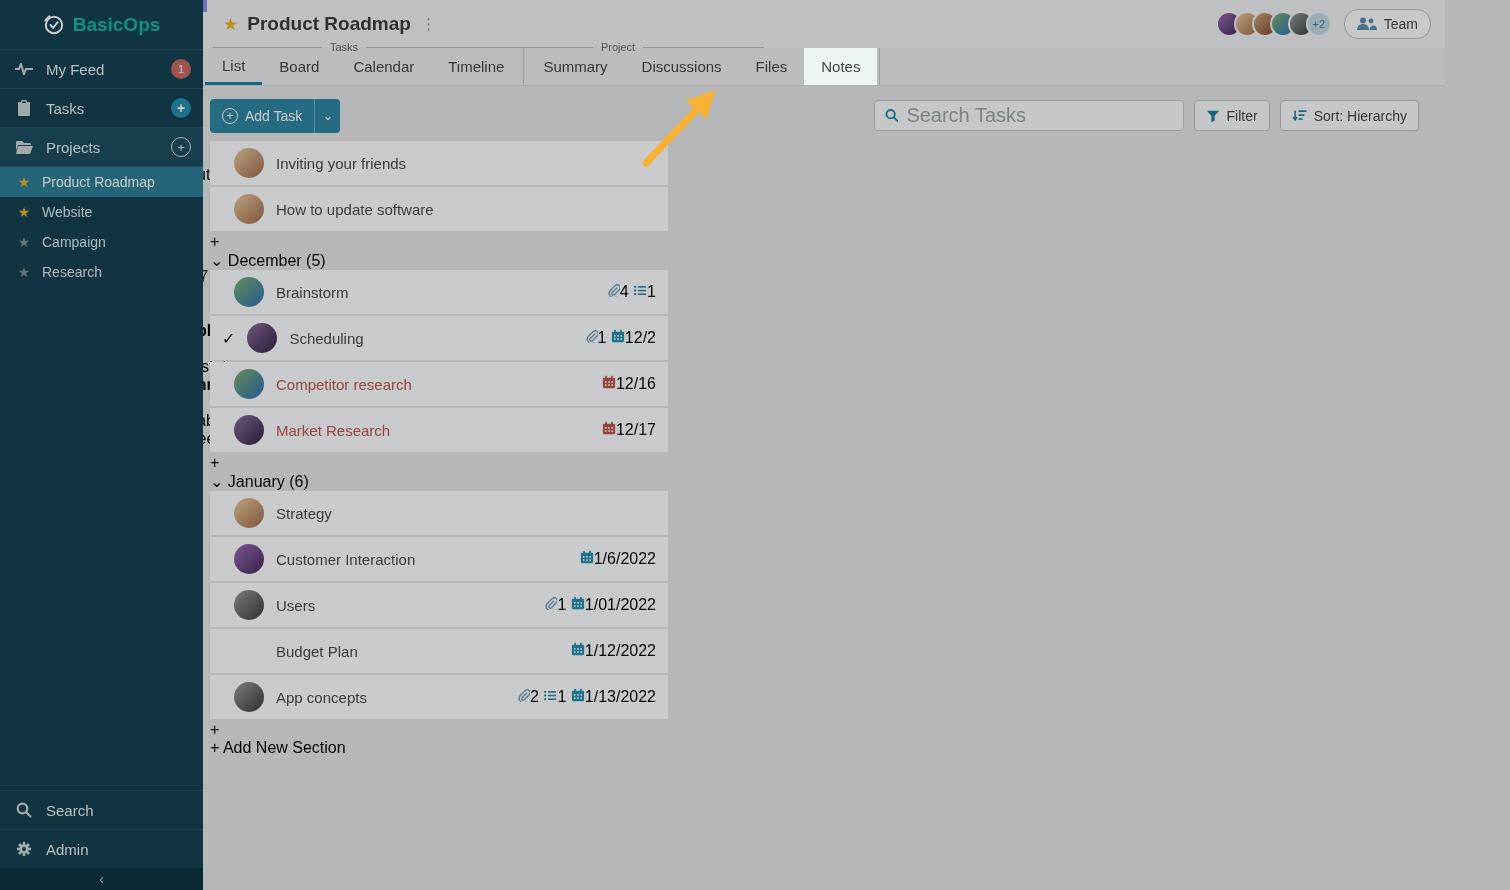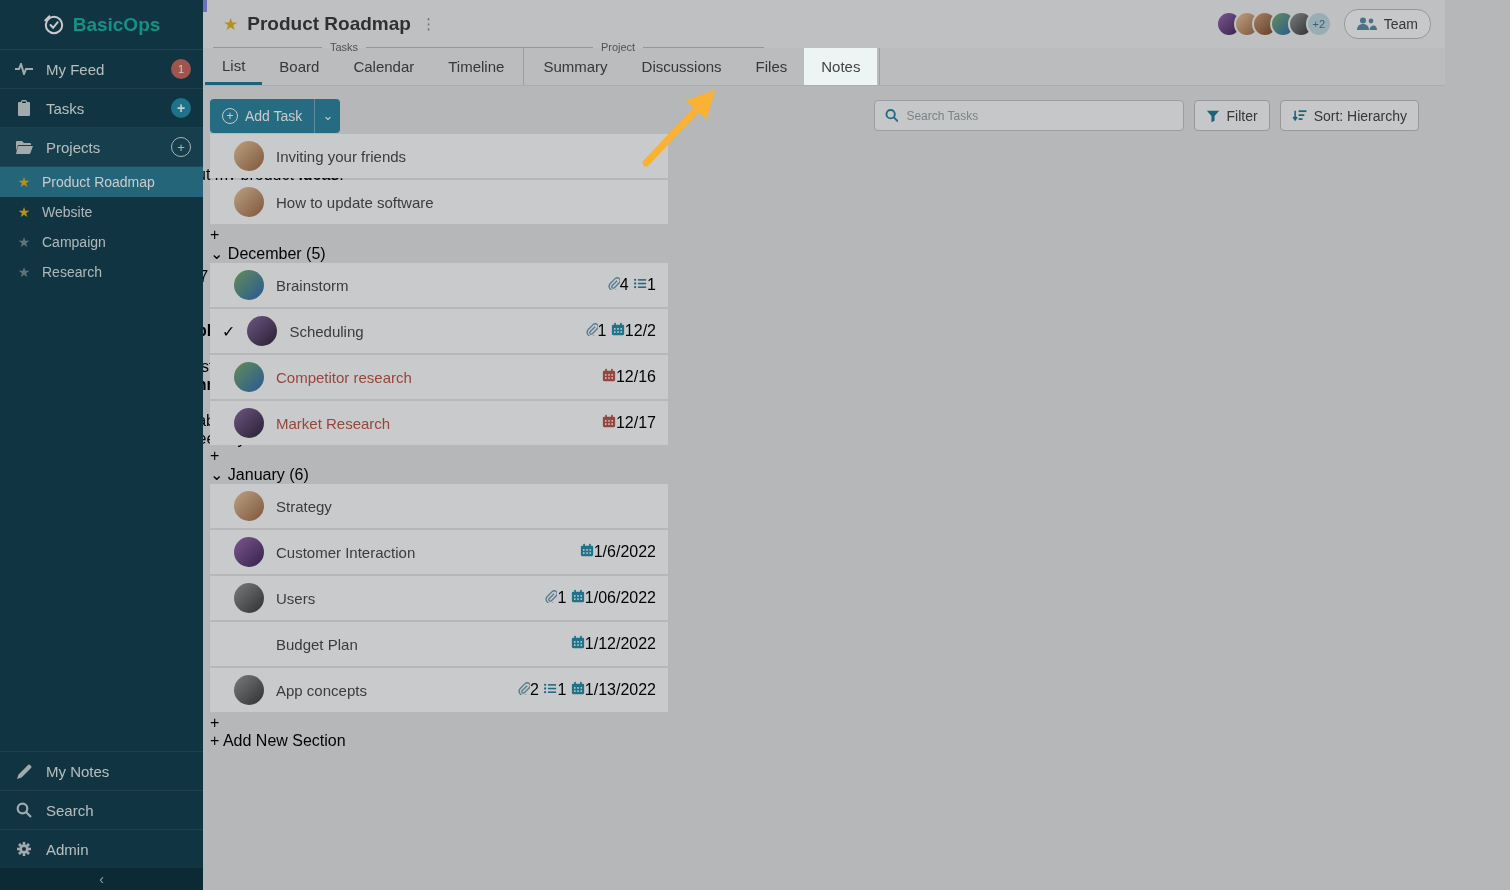--- a/index.html
+++ b/index.html
@@ -52,26 +52,26 @@
   .tgl-2 { left:269px; width:292px; }
 
   
   .toolbar { position:absolute; left:203px; top:86px; right:65px; height:59px; display:flex; align-items:center; padding:0 26px 0 7px; }
   .addtask { display:flex; height:34px; background:#2E86A0; border-radius:4px; overflow:hidden; color:#FFF; cursor:pointer; }
   .addtask .at-main { display:flex; align-items:center; gap:7px; padding:0 12px; font-size:14px; }
   .cplus { width:16px; height:16px; border-radius:50%; border:1.5px solid #FFF; display:flex; align-items:center; justify-content:center; font-size:12px; line-height:1; }
   .at-caret { width:26px; display:flex; align-items:center; justify-content:center; border-left:1px solid rgba(255,255,255,0.35); font-size:13px; }
   .tb-right { margin-left:auto; display:flex; align-items:center; gap:10px; }
   .searchbox { width:310px; height:31px; background:#FBFBFB; border:1px solid #C6C6C6; border-radius:4px; display:flex; align-items:center; padding:0 10px; gap:8px; }
-  .searchbox input { border:none; outline:none; background:transparent; font-size:12px; color:#444; width:100%; font-family:"Liberation Sans", sans-serif; }
+  .searchbox input { border:none; outline:none; background:transparent; font-size:20px; color:#444; width:100%; font-family:"Liberation Sans", sans-serif; }
   .searchbox input::placeholder { color:#9AA5A8; }
   .tb-btn { height:31px; background:#FBFBFB; border:1px solid #BFBFBF; border-radius:4px; display:flex; align-items:center; gap:7px; padding:0 11px; font-size:14px; color:#444; cursor:pointer; white-space:nowrap; }
 
   
-  .tasklist { position:absolute; left:210px; top:134px; width:458px; bottom:18px; overflow:visible; }
+  .tasklist { position:absolute; left:210px; top:141px; width:458px; bottom:18px; overflow:visible; }
   .trow { display:flex; align-items:center; height:44px; background:#FFFFFF; margin-bottom:2px; padding:0 12px; gap:12px; position:relative; cursor:pointer; }
   .trow .ttl { flex:1; font-size:15px; color:#4A4A4A; white-space:nowrap; overflow:hidden; }
   .trow .ttl.redtxt { color:#C0564A; }
   .pic { border-radius:50%; width:30px; height:30px; flex:none; }
   .p1 { background:linear-gradient(135deg,#EECB9F,#A06A48); }
   .p2 { background:linear-gradient(135deg,#7FB06A,#2F6FB8); }
   .p3 { background:linear-gradient(135deg,#8A6AA0,#32243E); }
   .p4 { background:linear-gradient(135deg,#D2A27B,#7A4A2F); }
   .p5 { background:linear-gradient(135deg,#9C6BB5,#43275C); }
   .p6 { background:linear-gradient(135deg,#DDAF93,#8C5A3F); }
@@ -227,28 +227,20 @@
     <div class="sb-proj">
       <span class="star">★</span>
       <span>Research</span>
     </div>
 
     <div class="sb-spacer"></div>
 
     <div class="sb-bottom">
       <div class="sb-item">
         <span class="sbic">
-            <svg width="15" height="15" viewBox="0 0 15 15" fill="#CDD7D9">
-              <path d="M0 15l1.5-4.5L11 1a1.4 1.4 0 0 1 2 0l1 1a1.4 1.4 0 0 1 0 2L4.5 13.5z"></path>
-            </svg>
-          </span>
-        <span>My Notes</span>
-      </div>
-      <div class="sb-item">
-        <span class="sbic">
             <svg width="16" height="16" viewBox="0 0 16 16" fill="none" stroke="#CDD7D9" stroke-width="2.2">
               <circle cx="6.5" cy="6.5" r="4.8"></circle>
               <line x1="10.2" y1="10.2" x2="15" y2="15"></line>
             </svg>
           </span>
         <span>Search</span>
       </div>
       <div class="sb-item">
         <span class="sbic">
             <svg width="16" height="16" viewBox="0 0 16 16">
@@ -540,21 +532,21 @@
                 <rect x="10.3" y="0.8" width="2" height="4" rx="0.8"></rect>
               </g>
               <g fill="#FFF">
                 <rect x="3.4" y="7" width="1.8" height="1.8"></rect>
                 <rect x="7.1" y="7" width="1.8" height="1.8"></rect>
                 <rect x="10.8" y="7" width="1.8" height="1.8"></rect>
                 <rect x="3.4" y="10.6" width="1.8" height="1.8"></rect>
                 <rect x="7.1" y="10.6" width="1.8" height="1.8"></rect>
                 <rect x="10.8" y="10.6" width="1.8" height="1.8"></rect>
               </g>
-            </svg><span>1/06/2022</span></span>
+            </svg><span>1/01/2022</span></span>
       </span>
     </div>
 
     <div class="trow">
       <span class="cbx lilac"></span>
       <span class="pic p8"></span>
       <span class="ttl">Budget Plan</span>
       <span class="tmeta">
         <span class="mitem"><svg width="14" height="14" viewBox="0 0 16 16">
               <g fill="#2490AD">

